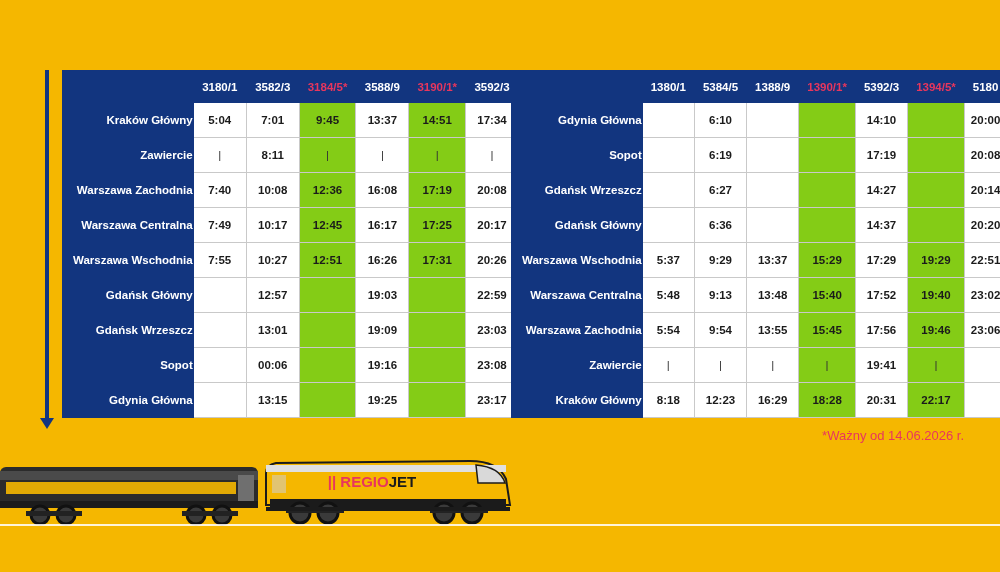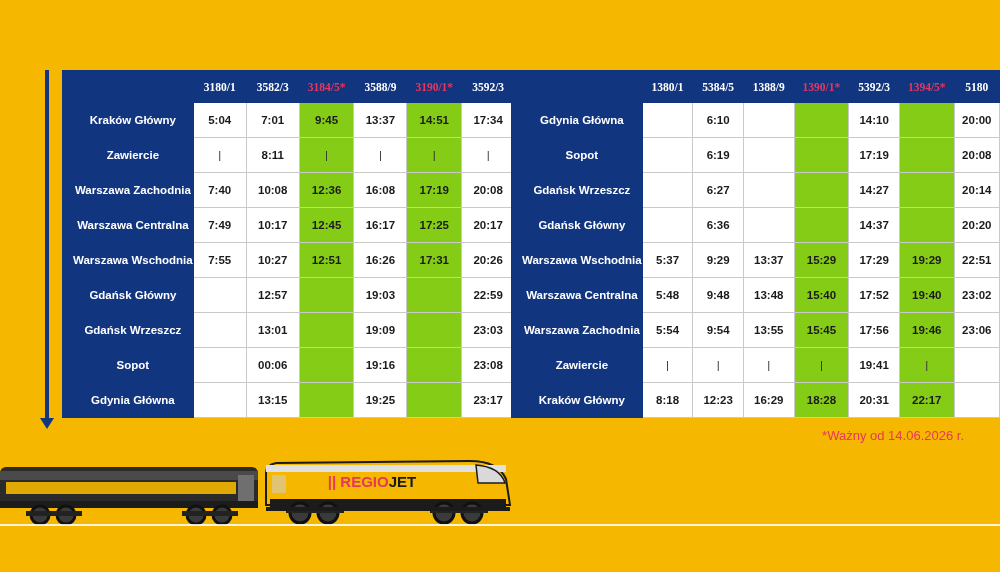--- a/index.html
+++ b/index.html
@@ -65,25 +65,25 @@
     border: 1px solid #12357F;
     white-space: nowrap;
   }
   thead th.corner {
     background: #12357F;
   }
   thead th.hl {
     color: #E8365D;
     margin-top: 32px;
   }
-  thead th.colhdr { padding: 0 8px; font-family: Liberation Serif, serif; }
+  thead th.colhdr { padding: 0 8px; }
   td.station {
     background: #12357F;
     color: #ffffff;
-    text-align: center;
+    text-align: right;
     padding-left: 10px;
     font-weight: bold;
     font-size: 11.5px;
     white-space: nowrap;
     border: 1px solid #12357F;
   }
   td.cell { width: 53px; }
   td.pink { background: #84cc16; }
   td.bar  { font-weight: normal; color: #333; }
 
@@ -283,21 +283,21 @@
             <td class="cell">9:29</td>
             <td class="cell">13:37</td>
             <td class="cell pink">15:29</td>
             <td class="cell">17:29</td>
             <td class="cell pink">19:29</td>
             <td class="cell">22:51</td>
           </tr>
           <tr>
             <td class="station">Warszawa Centralna</td>
             <td class="cell">5:48</td>
-            <td class="cell">9:48</td>
+            <td class="cell">9:13</td>
             <td class="cell">13:48</td>
             <td class="cell pink">15:40</td>
             <td class="cell">17:52</td>
             <td class="cell pink">19:40</td>
             <td class="cell">23:02</td>
           </tr>
           <tr>
             <td class="station">Warszawa Zachodnia</td>
             <td class="cell">5:54</td>
             <td class="cell">9:54</td>

